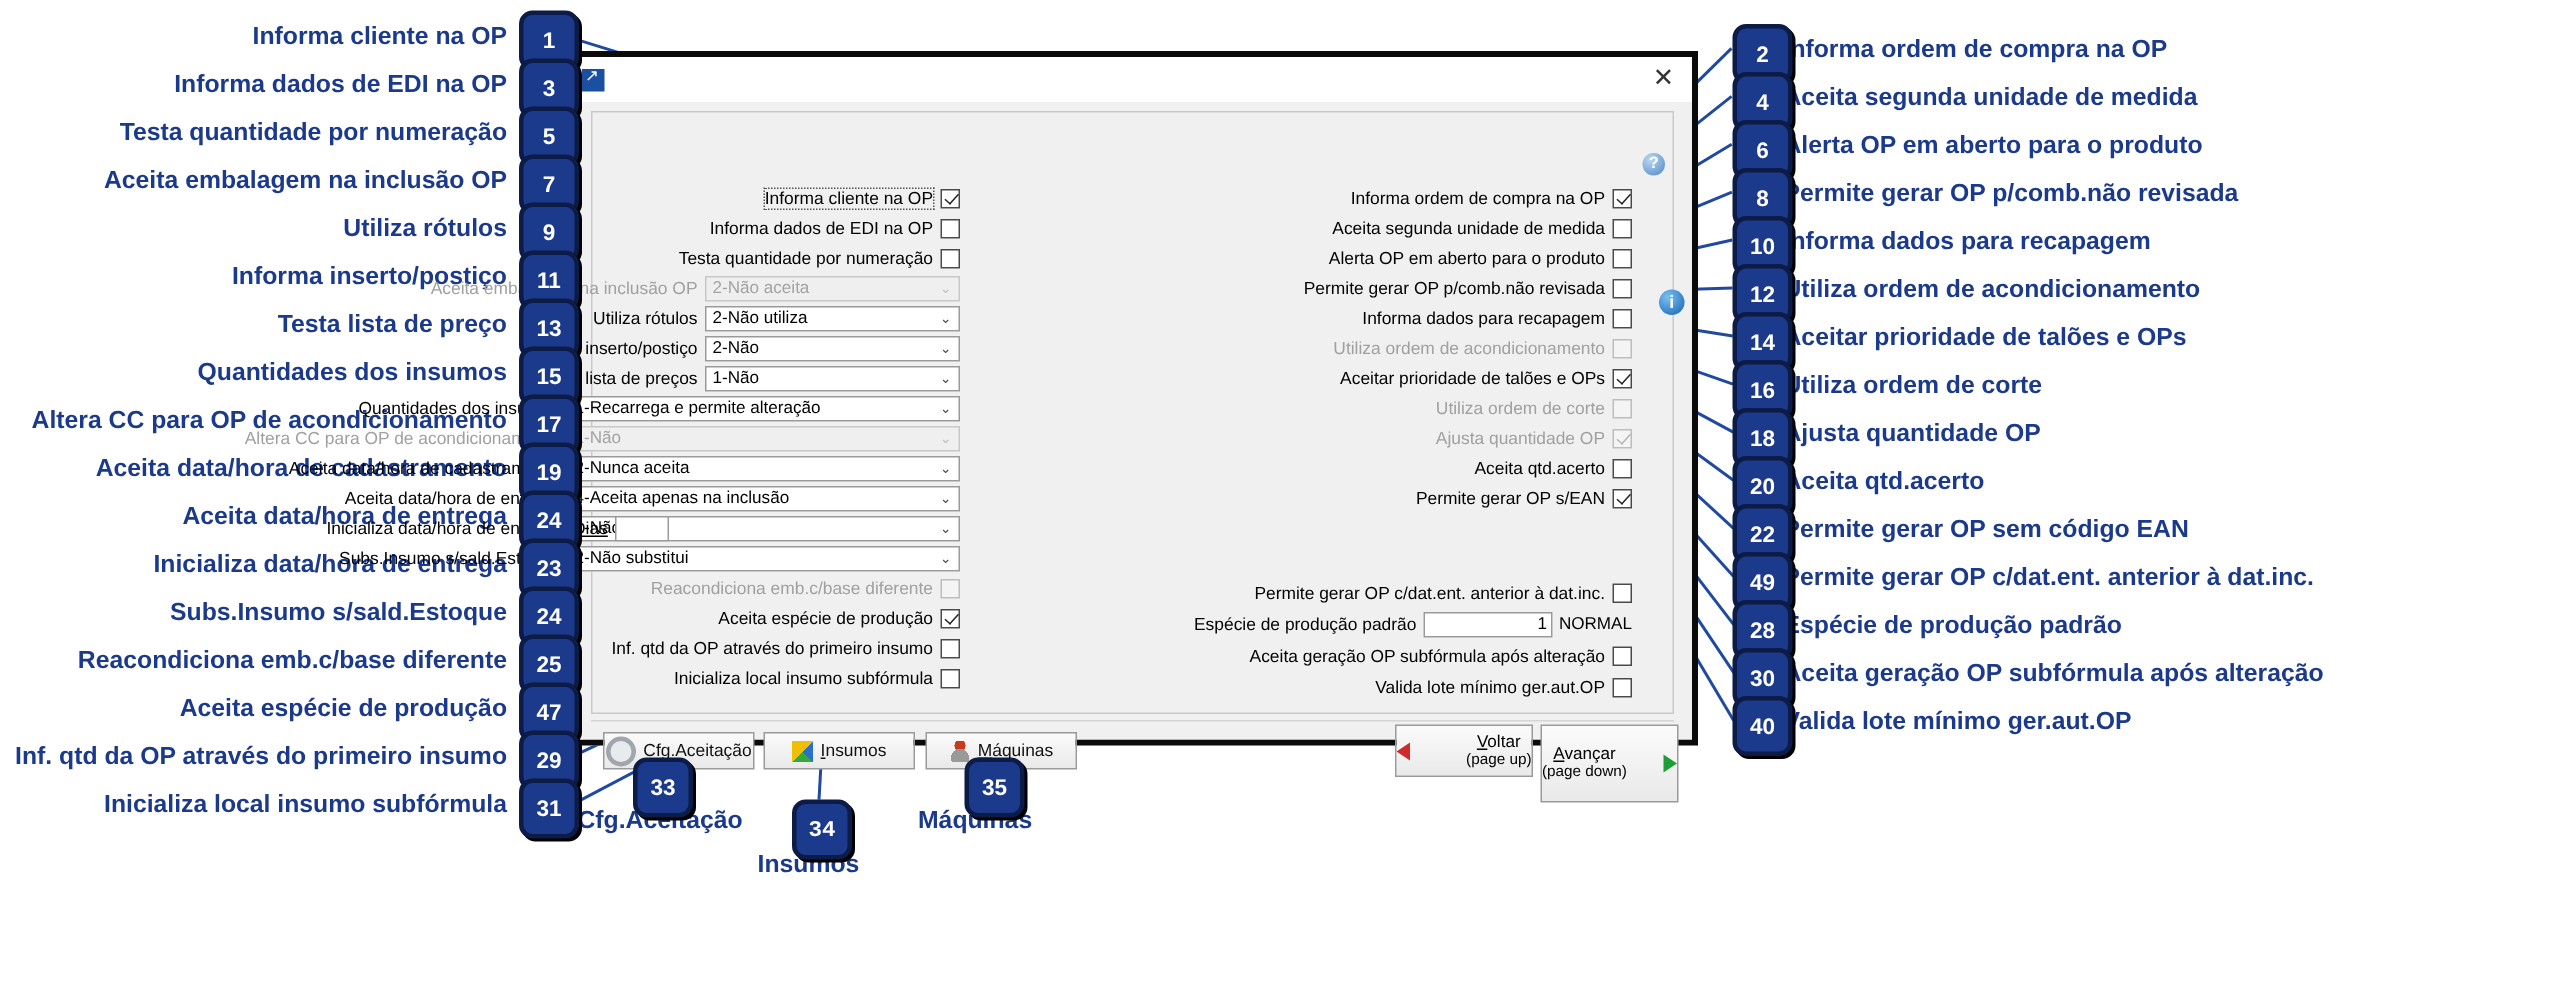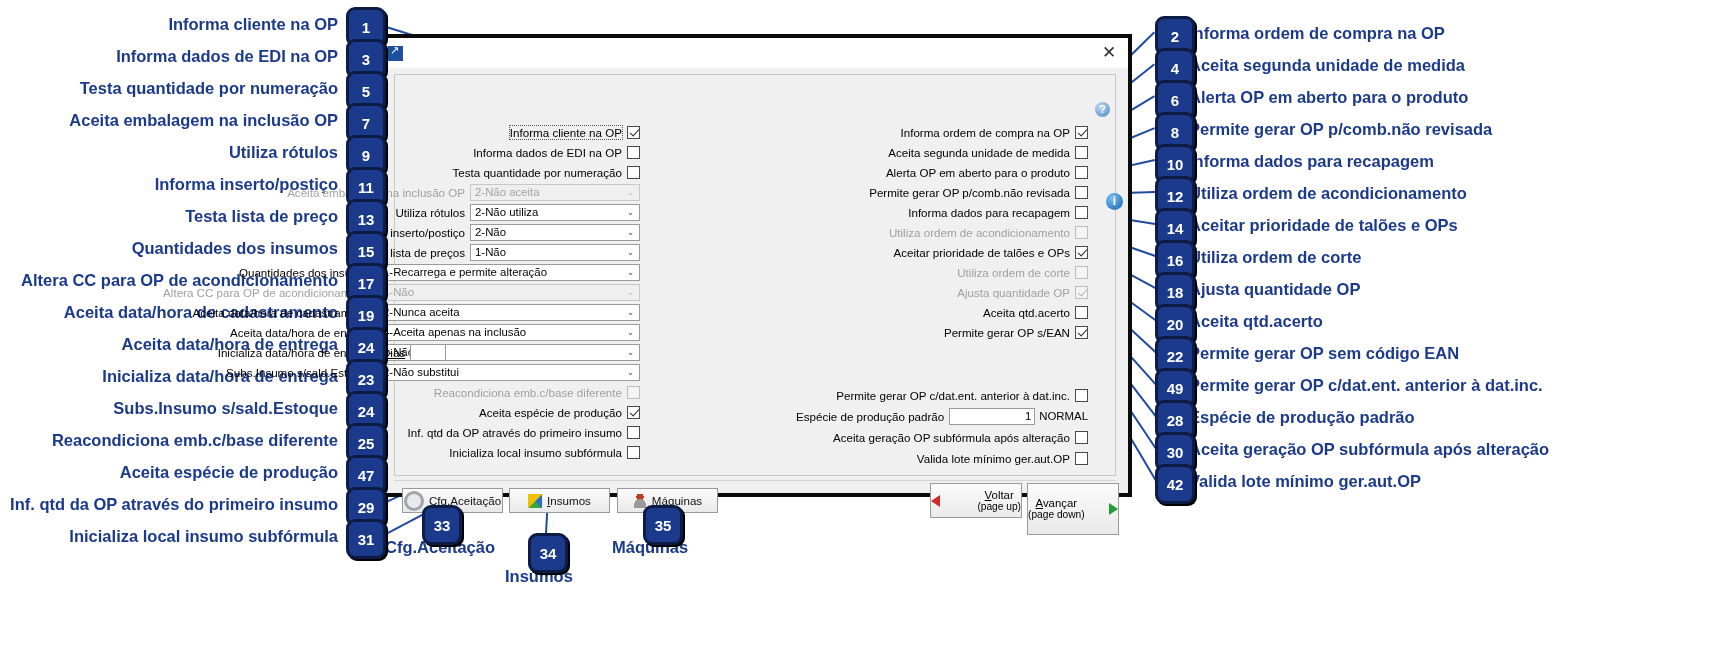--- a/index.html
+++ b/index.html
@@ -387,25 +387,25 @@
     <div class="lead" style="left: 1155px; top: 353px; width: 85.6329px; transform: rotate(-137.366deg);"></div>
     <div class="badge" style="left: 1155px; top: 368px;">49</div>
     <div class="ann right" style="top: 376px; left: 1189px;">Permite gerar OP c/dat.ent. anterior à dat.inc.</div>
     <div class="lead" style="left: 1155px; top: 385px; width: 94.1754px; transform: rotate(-131.987deg);"></div>
     <div class="badge" style="left: 1155px; top: 400px;">28</div>
     <div class="ann right" style="top: 408px; left: 1189px;">Espécie de produção padrão</div>
     <div class="lead" style="left: 1155px; top: 417px; width: 103.407px; transform: rotate(-127.535deg);"></div>
     <div class="badge" style="left: 1155px; top: 432px;">30</div>
     <div class="ann right" style="top: 440px; left: 1189px;">Aceita geração OP subfórmula após alteração</div>
     <div class="lead" style="left: 1155px; top: 449px; width: 113.159px; transform: rotate(-123.83deg);"></div>
-    <div class="badge" style="left: 1155px; top: 464px;">42</div>
+    <div class="badge" style="left: 1155px; top: 464px;">40</div>
     <div class="ann right" style="top: 472px; left: 1189px;">Valida lote mínimo ger.aut.OP</div>
     <div class="lead" style="left: 1155px; top: 481px; width: 123.309px; transform: rotate(-120.725deg);"></div>
     <div class="badge" style="left: 422px; top: 505px;">33</div>
     <div class="ann right" style="top: 538px; left: 385px; font-size: 16.5px;">Cfg.Aceitação</div>
     <div class="lead" style="left: 439px; top: 505px; width: 25.02px; transform: rotate(-87.7094deg);"></div>
-    <div class="badge" style="left: 528px; top: 533px;">34</div>
+    <div class="badge" style="left: 528px; top: 533px; font-family: Liberation Mono, monospace;">34</div>
     <div class="ann right" style="top: 567px; left: 505px; font-size: 16.5px;">Insumos</div>
     <div class="lead" style="left: 545px; top: 533px; width: 53.0848px; transform: rotate(-86.7603deg);"></div>
     <div class="badge" style="left: 643px; top: 505px;">35</div>
     <div class="ann right" style="top: 538px; left: 612px; font-size: 16.5px;">Máquinas</div>
     <div class="lead" style="left: 660px; top: 505px; width: 25px; transform: rotate(-90deg);"></div>
   </div>
 
 </body></html>

